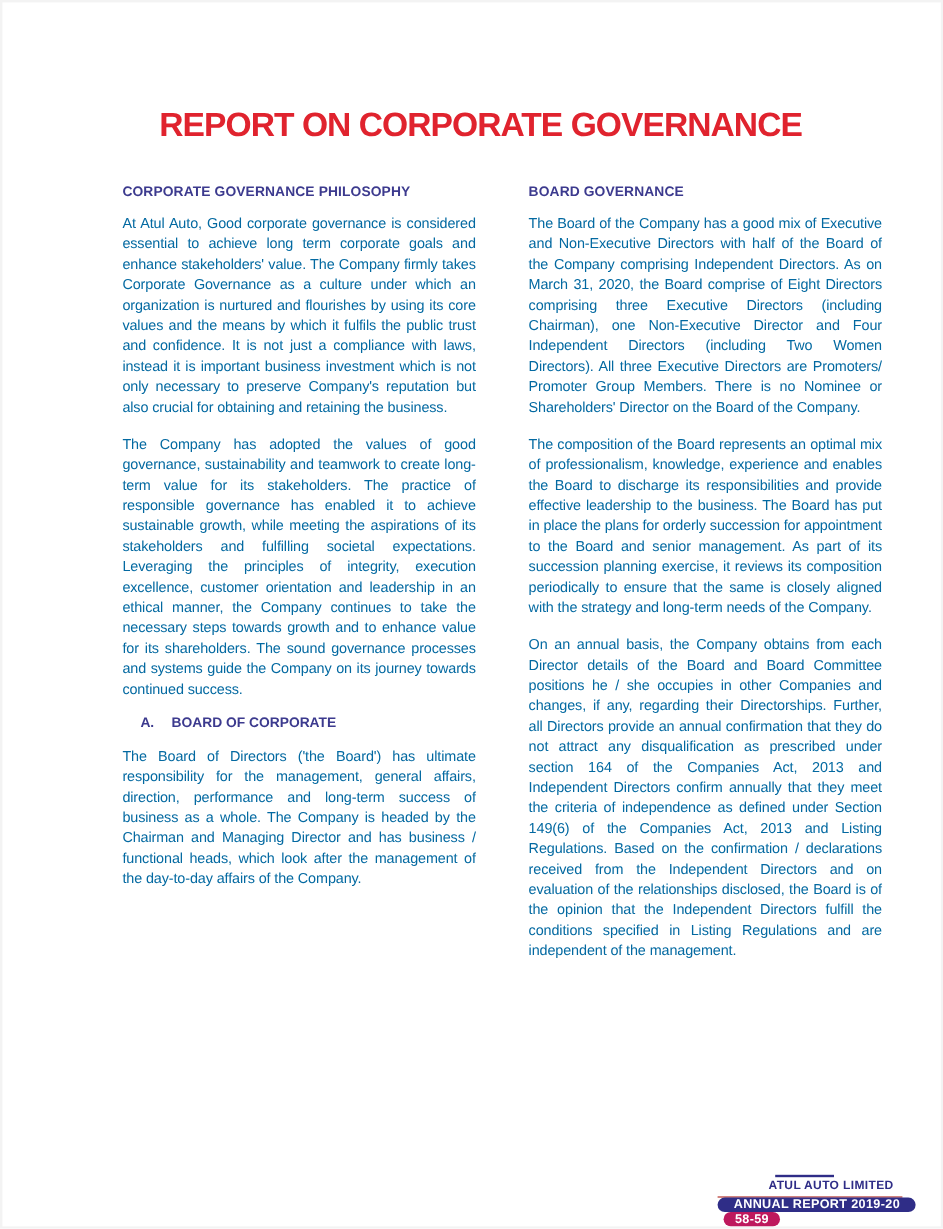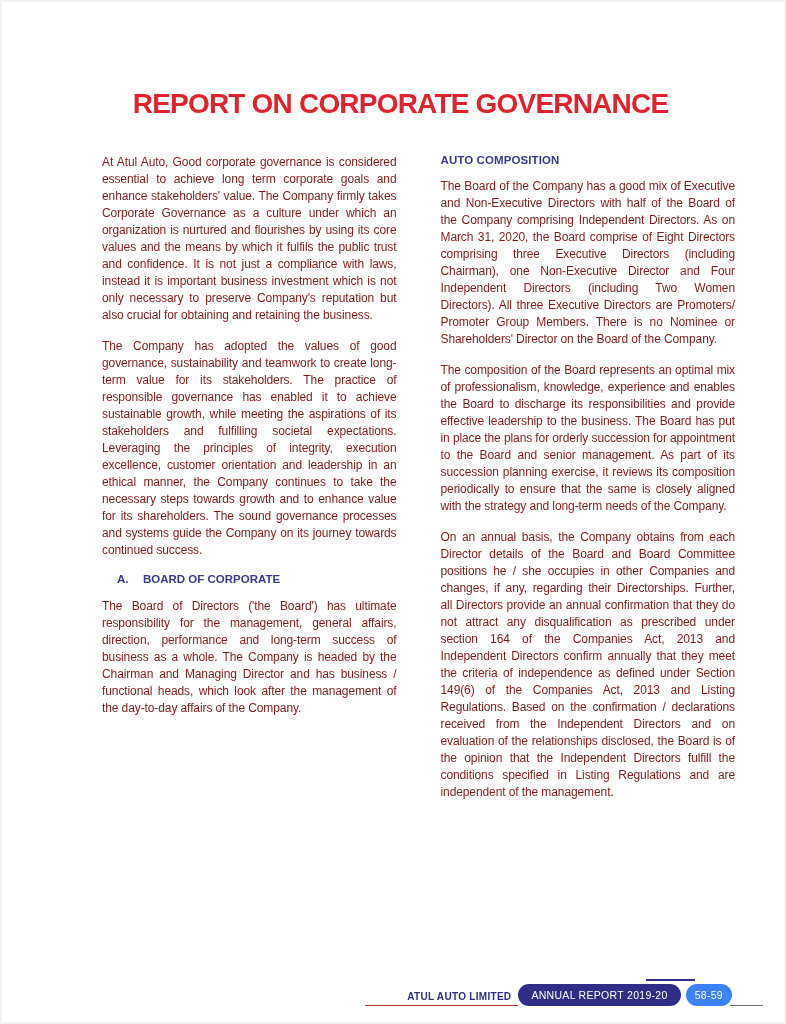--- a/index.html
+++ b/index.html
@@ -36,36 +36,37 @@
     font-weight: bold;
     letter-spacing: 0.1px;
     color: #3c3a8e;
   }
   .body-para {
     margin: 0 0 14px 0;
     font-size: 12px;
     line-height: 17px;
     letter-spacing: -0.1px;
     text-align: justify;
-    color: #7f1d1d;
+    color: #0369a1;
   }
   .section-heading {
     display: flex;
     margin: 6px 0 13px 0;
     font-size: 11.5px;
     font-weight: bold;
     color: #3c3a8e;
   }
   .section-label { width: 26px; flex: none; }
   .footer {
     position: absolute;
     right: 21px; bottom: 16px;
     height: 23px;
     display: flex;
-    align-items: flex-end;
+    align-items: flex-start;
+    flex-direction: column;
   }
   .blue-top-line {
     position: absolute;
     top: -4px; right: 68px;
     width: 49px; height: 2px;
     background: #2f2d87;
   }
   .company-name {
     font-size: 10px;
     font-weight: bold;
@@ -74,54 +75,55 @@
     padding: 0 7px 3px 42px;
     border-bottom: 1px solid #b5342c;
     white-space: nowrap;
   }
   .badge {
     height: 22px;
     border-radius: 11px;
     display: flex;
     align-items: center;
     font-size: 10.5px;
-    font-weight: normal;
+    font-weight: bold;
     letter-spacing: 0.3px;
     color: #ffffff;
     white-space: nowrap;
   }
   .badge-blue { background: #2f2d87; padding: 0 13px; }
-  .badge-red  { background: #3b82f6; padding: 0 9px; margin-left: 5px; }
+  .badge-red  { background: #be185d; padding: 0 9px; margin-left: 5px; }
   .gray-line {
     width: 33px; height: 1px;
     background: #6f6f6f;
     margin-left: -2px;
   }
 </style>
 </head>
 <body>
 
 <div class="page">
 
   <h1 class="doc-title">REPORT ON CORPORATE GOVERNANCE</h1>
 
   <div class="columns">
 
     <div class="col">
+      <h2 class="col-heading">CORPORATE GOVERNANCE PHILOSOPHY</h2>
       <p class="body-para">At Atul Auto, Good corporate governance is considered essential to achieve long term corporate goals and enhance stakeholders' value. The Company firmly takes Corporate Governance as a culture under which an organization is nurtured and flourishes by using its core values and the means by which it fulfils the public trust and confidence. It is not just a compliance with laws, instead it is important business investment which is not only necessary to preserve Company's reputation but also crucial for obtaining and retaining the business.</p>
       <p class="body-para">The Company has adopted the values of good governance, sustainability and teamwork to create long-term value for its stakeholders. The practice of responsible governance has enabled it to achieve sustainable growth, while meeting the aspirations of its stakeholders and fulfilling societal expectations. Leveraging the principles of integrity, execution excellence, customer orientation and leadership in an ethical manner, the Company continues to take the necessary steps towards growth and to enhance value for its shareholders. The sound governance processes and systems guide the Company on its journey towards continued success.</p>
       <h2 class="section-heading">
         <span class="section-label">A.</span>
         <span>BOARD OF CORPORATE</span>
       </h2>
       <p class="body-para">The Board of Directors ('the Board') has ultimate responsibility for the management, general affairs, direction, performance and long-term success of business as a whole. The Company is headed by the Chairman and Managing Director and has business / functional heads, which look after the management of the day-to-day affairs of the Company.</p>
     </div>
 
     <div class="col">
-      <h2 class="col-heading">AUTO COMPOSITION</h2>
+      <h2 class="col-heading">BOARD GOVERNANCE</h2>
       <p class="body-para">The Board of the Company has a good mix of Executive and Non-Executive Directors with half of the Board of the Company comprising Independent Directors. As on March 31, 2020, the Board comprise of Eight Directors comprising three Executive Directors (including Chairman), one Non-Executive Director and Four Independent Directors (including Two Women Directors). All three Executive Directors are Promoters/ Promoter Group Members. There is no Nominee or Shareholders' Director on the Board of the Company.</p>
       <p class="body-para">The composition of the Board represents an optimal mix of professionalism, knowledge, experience and enables the Board to discharge its responsibilities and provide effective leadership to the business. The Board has put in place the plans for orderly succession for appointment to the Board and senior management. As part of its succession planning exercise, it reviews its composition periodically to ensure that the same is closely aligned with the strategy and long-term needs of the Company.</p>
       <p class="body-para">On an annual basis, the Company obtains from each Director details of the Board and Board Committee positions he / she occupies in other Companies and changes, if any, regarding their Directorships. Further, all Directors provide an annual confirmation that they do not attract any disqualification as prescribed under section 164 of the Companies Act, 2013 and Independent Directors confirm annually that they meet the criteria of independence as defined under Section 149(6) of the Companies Act, 2013 and Listing Regulations. Based on the confirmation / declarations received from the Independent Directors and on evaluation of the relationships disclosed, the Board is of the opinion that the Independent Directors fulfill the conditions specified in Listing Regulations and are independent of the management.</p>
     </div>
 
   </div>
 
   <div class="footer">
     <div class="blue-top-line"></div>
     <span class="company-name">ATUL AUTO LIMITED</span>

